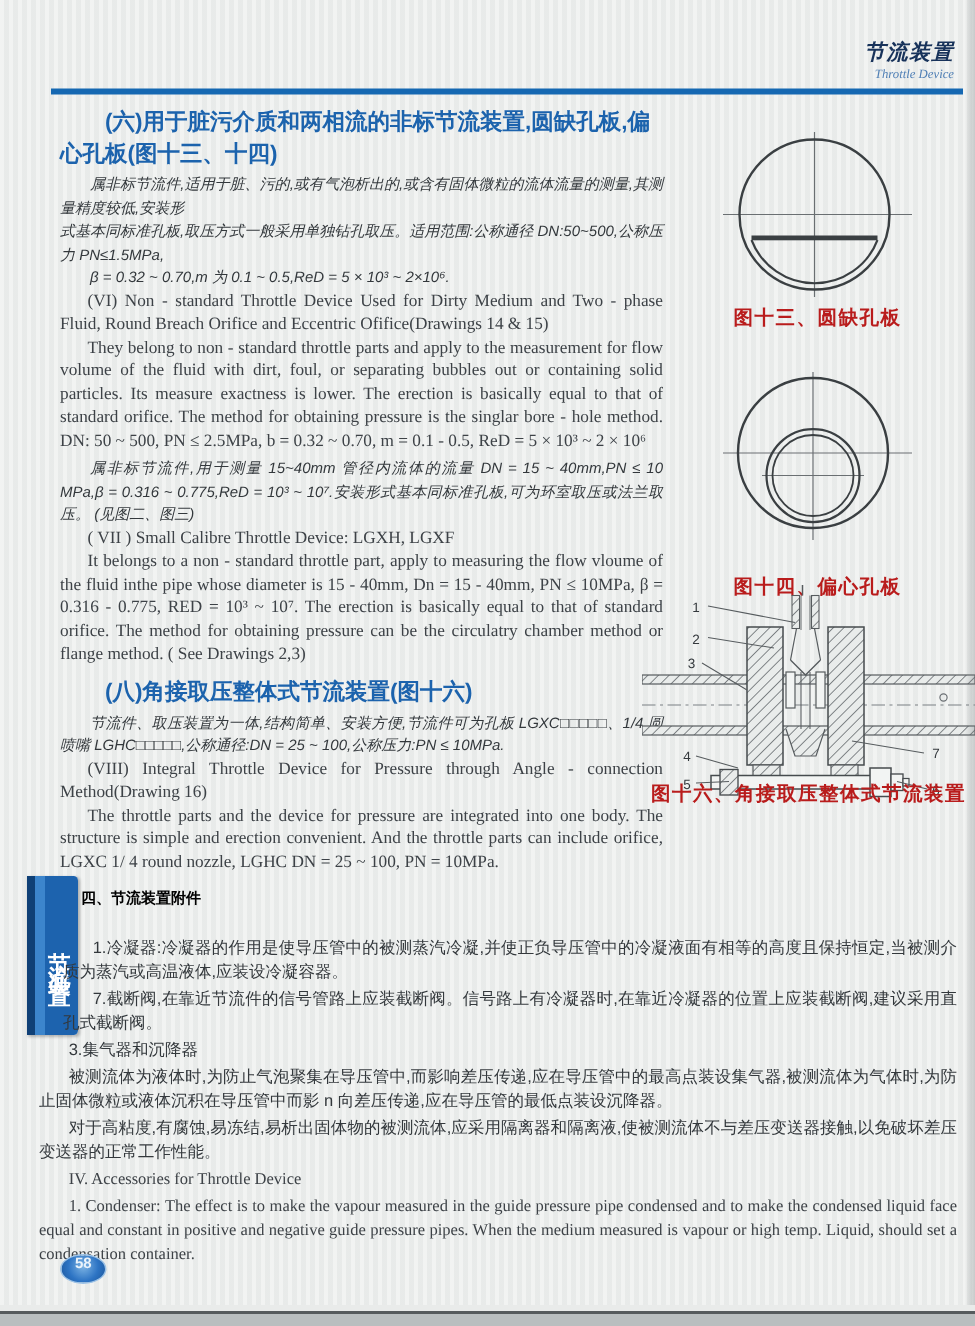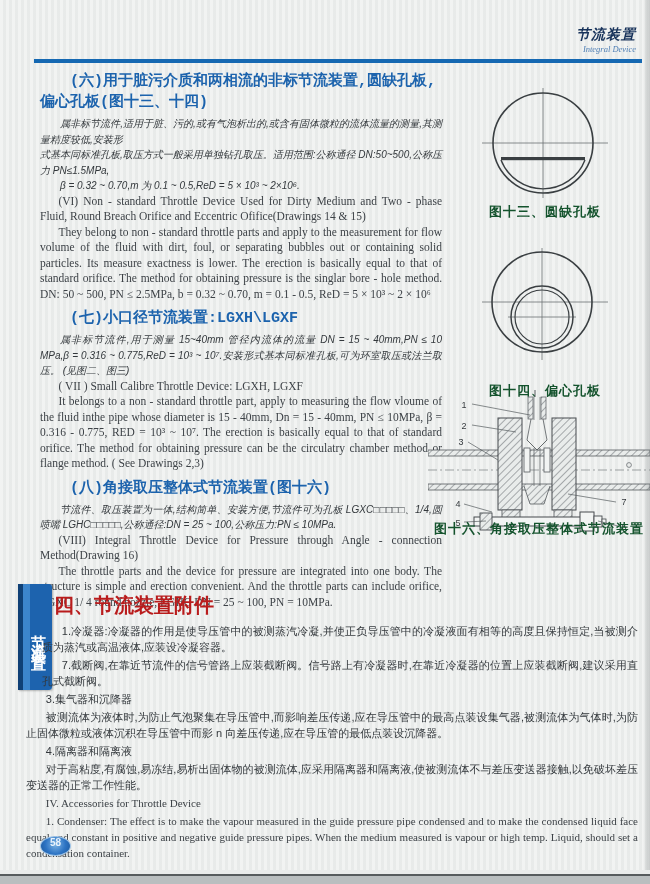--- a/index.html
+++ b/index.html
@@ -14,45 +14,45 @@
     background:repeating-linear-gradient(90deg, rgba(255,255,255,.25) 0 3px, rgba(210,214,213,.18) 3px 6px);
     pointer-events:none;
   }
   
   .hdr-cn{position:absolute;top:26px;right:14px;font-size:14px;font-weight:bold;font-style:italic;color:#17325a;letter-spacing:1px;}
   .hdr-en{position:absolute;top:44px;right:14px;font-size:8.5px;font-style:italic;color:#4f7fb5;font-family:"Liberation Serif",serif;}
   .hdr-rule{position:absolute;top:59px;left:34px;right:8px;height:4px;background:#1568b2;}
   
   .col-text{position:absolute;left:40px;top:68px;width:402px;}
   .sec-title{font-size:15px;font-weight:bold;color:#1c63ad;line-height:21px;margin:3px 0 3px 0;}
-  .sec-title.indent{text-indent:2em;font-family:Liberation Mono, monospace;}
+  .sec-title.indent{text-indent:2em;}
   .cn{font-size:10px;line-height:15.5px;color:#33383c;margin:0;text-align:justify;font-style:italic;}
   .cn.ind{text-indent:2em;}
   .en{font-size:11.5px;line-height:15.5px;color:#3d4247;margin:0;text-align:justify;font-family:"Liberation Serif","DejaVu Serif",serif;}
   .en.ind{text-indent:1.6em;}
   .gap{height:3px;}
   
   .fig-wrap{position:absolute;}
-  .fig-caption{position:absolute;font-size:13px;font-weight:600;color:#14532d;text-align:center;letter-spacing:1px;}
+  .fig-caption{position:absolute;font-size:13px;font-weight:600;color:#b91c1c;text-align:center;letter-spacing:1px;}
   svg{display:block;}
   
   .side-tab{
     position:absolute;left:18px;top:584px;width:34px;height:106px;
     background:linear-gradient(90deg,#0f4076 0 5px,#3c85cc 5px 12px,#1d63ae 12px 100%);
     border-radius:0 3px 3px 0;
     display:flex;align-items:center;justify-content:center;
     box-shadow:1px 1px 2px rgba(0,0,0,.25);
   }
   .side-tab span{
     writing-mode:vertical-rl;text-orientation:upright;
     color:#fff;font-size:15px;font-weight:bold;letter-spacing:7px;margin-left:6px;
   }
   
   .acc{position:absolute;left:26px;top:592px;width:612px;}
-  .acc-title{font-size:20px;font-weight:bold;color:#b91c1c;margin:0 0 4px 28px;}
+  .acc-title{font-size:10px;font-weight:bold;color:#000000;margin:0 0 18px 28px;}
   .acc p{margin:0 0 2px 0;}
   .acc .cnp{font-size:11px;line-height:16px;color:#33383c;text-align:justify;text-indent:1.8em;}
   .acc .beside-tab{margin-left:16px;}
   .acc .head{text-indent:1.8em;}
   .acc .enp{font-size:11px;line-height:16px;color:#3d4247;font-family:"Liberation Serif","DejaVu Serif",serif;text-align:justify;text-indent:1.8em;}
   
   .badge{
     position:absolute;left:40px;top:836px;width:29px;height:18px;border-radius:50%;
     background:radial-gradient(circle at 50% 40%, #7db4e4 0%, #2d74c4 55%, #1b5598 100%);
     border:1px solid #9cc2e6;
@@ -63,32 +63,31 @@
   .edge-right{position:absolute;top:0;right:0;width:7px;height:884px;background:linear-gradient(90deg,rgba(0,0,0,0),rgba(120,126,128,.35));}
   .edge-bottom{position:absolute;left:0;top:870px;width:650px;height:14px;
     background:linear-gradient(#e9ebea 0 4px,#565b5d 4px 6px,#b9bebf 6px 100%);}
 </style>
 </head>
 <body>
 
 <div class="paper-texture"></div>
 
 <div class="hdr-cn">节流装置</div>
-<div class="hdr-en">Integral Device</div>
+<div class="hdr-en">Throttle Device</div>
 <div class="hdr-rule"></div>
 
 <div class="col-text">
   <div class="sec-title indent">(六)用于脏污介质和两相流的非标节流装置,圆缺孔板,偏心孔板(图十三、十四)</div>
   <p class="cn ind">属非标节流件,适用于脏、污的,或有气泡析出的,或含有固体微粒的流体流量的测量,其测量精度较低,安装形</p>
   <p class="cn">式基本同标准孔板,取压方式一般采用单独钻孔取压。适用范围:公称通径 DN:50~500,公称压力 PN≤1.5MPa,</p>
   <p class="cn ind">β = 0.32 ~ 0.70,m 为 0.1 ~ 0.5,ReD = 5 × 10³ ~ 2×10⁶.</p>
   <p class="en ind">(VI) Non - standard Throttle Device Used for Dirty Medium and Two - phase Fluid, Round Breach Orifice and Eccentric Ofifice(Drawings 14 &amp; 15)</p>
   <p class="en ind">They belong to non - standard throttle parts and apply to the measurement for flow volume of the fluid with dirt, foul, or separating bubbles out or containing solid particles. Its measure exactness is lower. The erection is basically equal to that of standard orifice. The method for obtaining pressure is the singlar bore - hole method. DN: 50 ~ 500, PN ≤ 2.5MPa, b = 0.32 ~ 0.70, m = 0.1 - 0.5, ReD = 5 × 10³ ~ 2 × 10⁶</p>
   <div class="gap"></div>
-  <div class="sec-title indent">(七)小口径节流装置:LGXH\LGXF</div>
   <p class="cn ind">属非标节流件,用于测量 15~40mm 管径内流体的流量 DN = 15 ~ 40mm,PN ≤ 10 MPa,β = 0.316 ~ 0.775,ReD = 10³ ~ 10⁷.安装形式基本同标准孔板,可为环室取压或法兰取压。 (见图二、图三)</p>
   <p class="en ind">( VII ) Small Calibre Throttle Device: LGXH, LGXF</p>
   <p class="en ind">It belongs to a non - standard throttle part, apply to measuring the flow vloume of the fluid inthe pipe whose diameter is 15 - 40mm, Dn = 15 - 40mm, PN ≤ 10MPa, β = 0.316 - 0.775, RED = 10³ ~ 10⁷. The erection is basically equal to that of standard orifice. The method for obtaining pressure can be the circulatry chamber method or flange method. ( See Drawings 2,3)</p>
   <div class="gap"></div>
   <div class="sec-title indent">(八)角接取压整体式节流装置(图十六)</div>
   <p class="cn ind">节流件、取压装置为一体,结构简单、安装方便,节流件可为孔板 LGXC□□□□□、1/4,圆喷嘴 LGHC□□□□□,公称通径:DN = 25 ~ 100,公称压力:PN ≤ 10MPa.</p>
   <p class="en ind">(VIII) Integral Throttle Device for Pressure through Angle - connection Method(Drawing 16)</p>
   <p class="en ind">The throttle parts and the device for pressure are integrated into one body. The structure is simple and erection convenient. And the throttle parts can include orifice, LGXC 1/ 4 round nozzle, LGHC DN = 25 ~ 100, PN = 10MPa.</p>
 </div>
 
@@ -178,21 +177,20 @@
 <div class="side-tab">
   <span>节流装置</span>
 </div>
 
 <div class="acc">
   <div class="acc-title">四、节流装置附件</div>
   <p class="cnp beside-tab">1.冷凝器:冷凝器的作用是使导压管中的被测蒸汽冷凝,并使正负导压管中的冷凝液面有相等的高度且保持恒定,当被测介质为蒸汽或高温液体,应装设冷凝容器。</p>
   <p class="cnp beside-tab">7.截断阀,在靠近节流件的信号管路上应装截断阀。信号路上有冷凝器时,在靠近冷凝器的位置上应装截断阀,建议采用直孔式截断阀。</p>
   <p class="cnp head">3.集气器和沉降器</p>
   <p class="cnp">被测流体为液体时,为防止气泡聚集在导压管中,而影响差压传递,应在导压管中的最高点装设集气器,被测流体为气体时,为防止固体微粒或液体沉积在导压管中而影 n 向差压传递,应在导压管的最低点装设沉降器。</p>
-  <p class="cnp head">4.隔离器和隔离液</p>
   <p class="cnp">对于高粘度,有腐蚀,易冻结,易析出固体物的被测流体,应采用隔离器和隔离液,使被测流体不与差压变送器接触,以免破坏差压变送器的正常工作性能。</p>
   <p class="enp">IV. Accessories for Throttle Device</p>
   <p class="enp">1. Condenser: The effect is to make the vapour measured in the guide pressure pipe condensed and to make the condensed liquid face equal and constant in positive and negative guide pressure pipes. When the medium measured is vapour or high temp. Liquid, should set a condensation container.</p>
 </div>
 
 <div class="badge">
   <span>58</span>
 </div>
 
 <div class="edge-right"></div>

